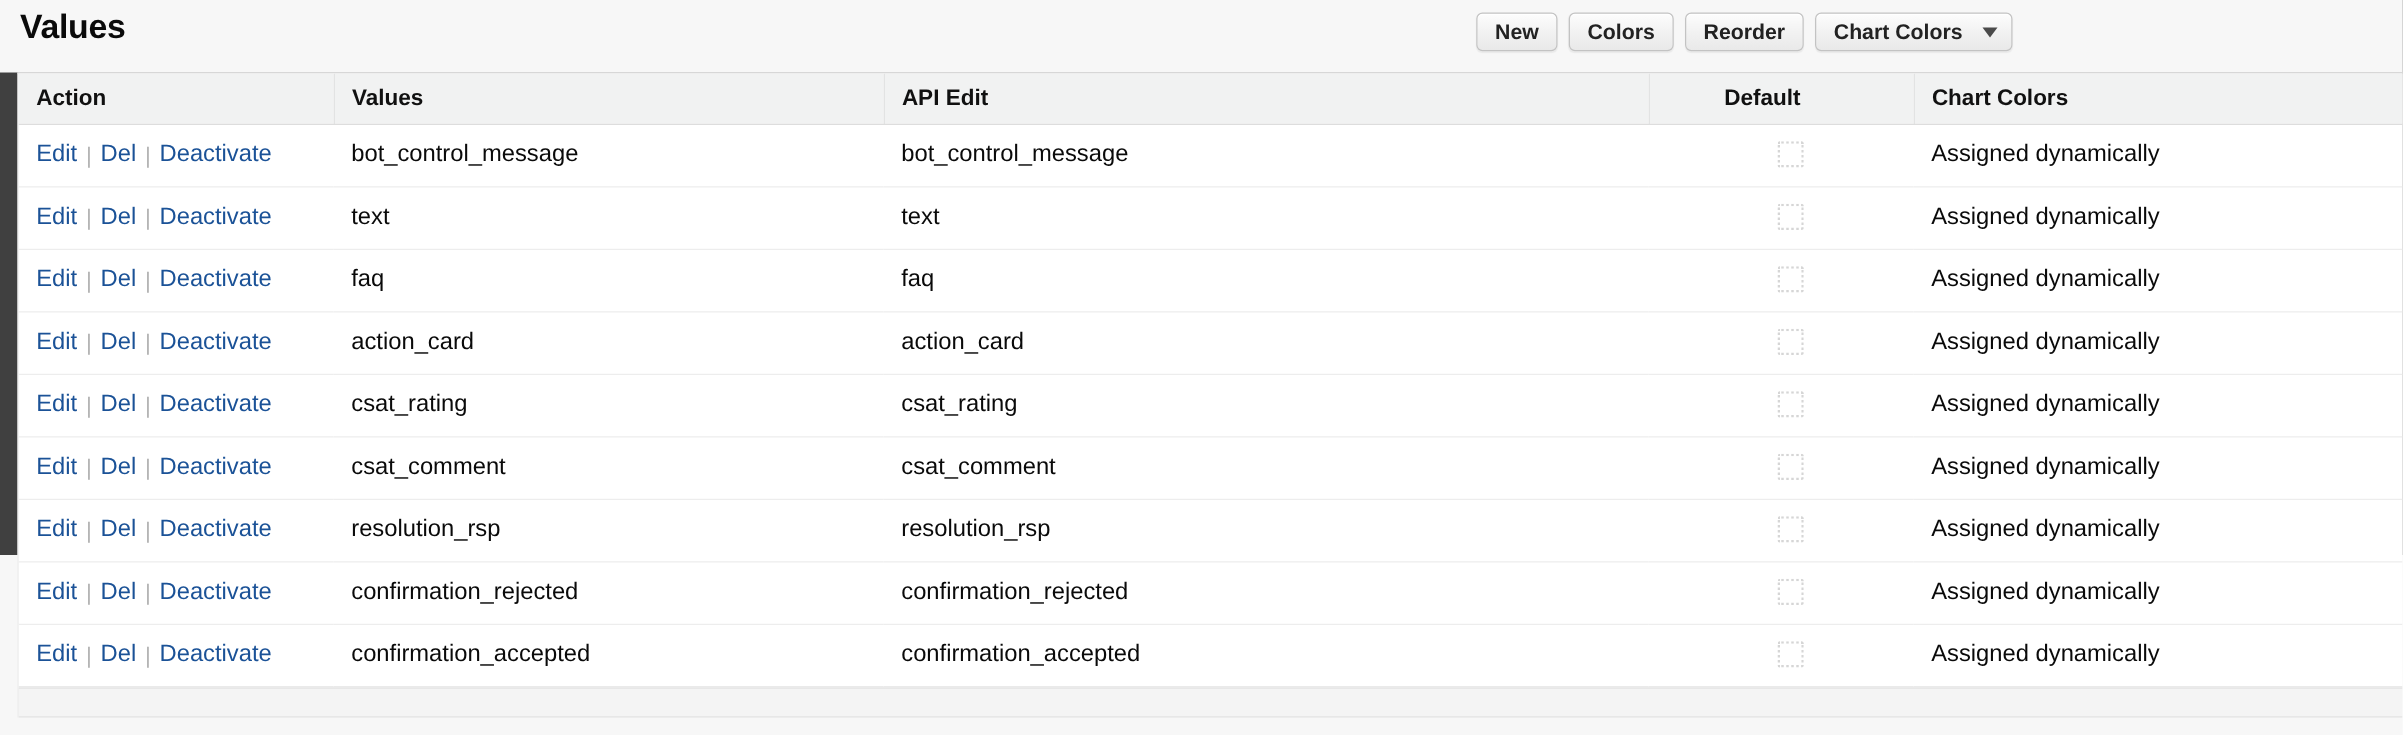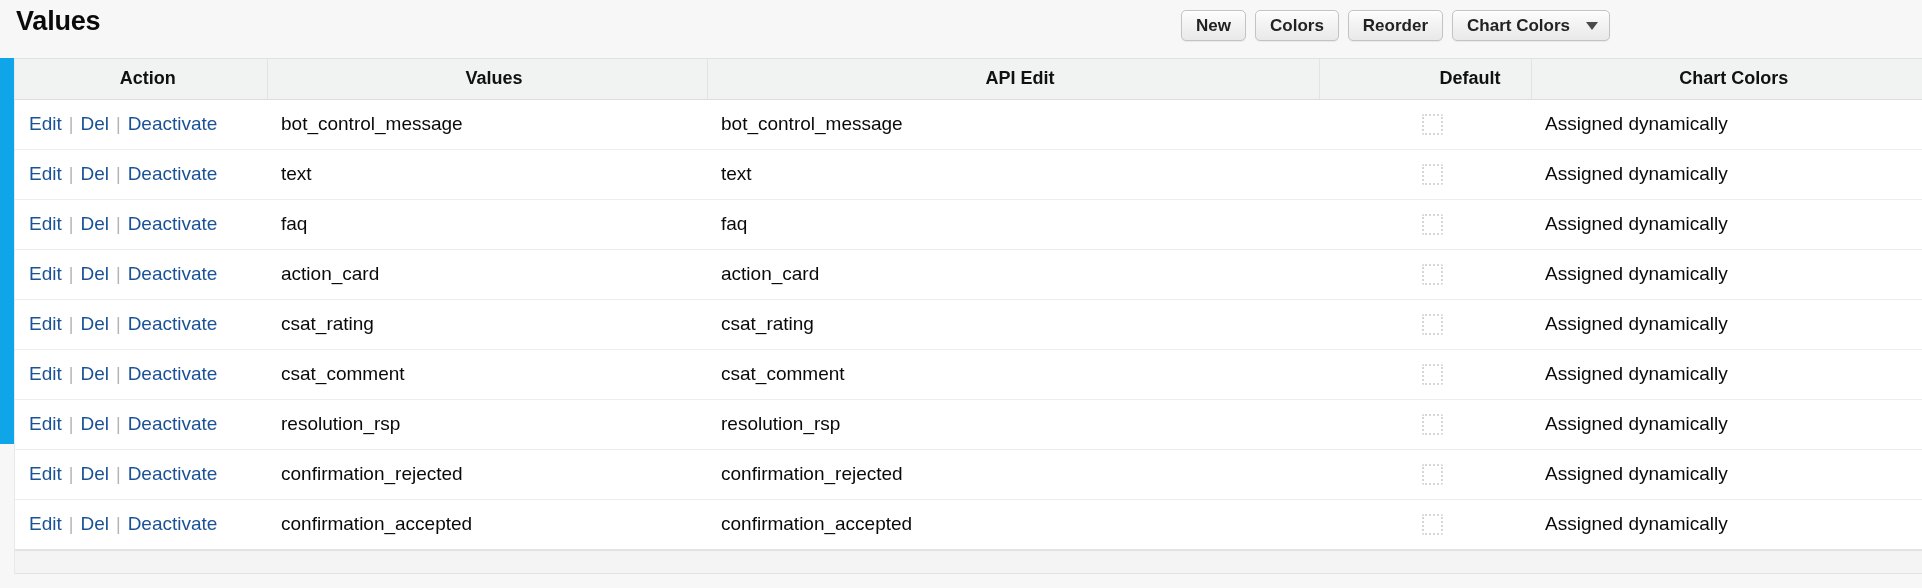--- a/index.html
+++ b/index.html
@@ -9,21 +9,21 @@
     height: 588px;
     background: #f7f7f7;
     font-family: "Liberation Sans", sans-serif;
     overflow: hidden;
   }
 
   .page {
     position: relative;
     width: 1922px;
     height: 444px;
-    background: #0ea5e9;
+    background: #404040;
   }
 
   
   .topbar {
     position: relative;
     height: 58px;
     background: #f7f7f7;
     display: flex;
     align-items: center;
   }
@@ -96,35 +96,35 @@
     border-collapse: collapse;
     table-layout: fixed;
     background: #ffffff;
   }
 
   table.values-table thead th {
     background: #f1f2f2;
     font-size: 18px;
     font-weight: bold;
     color: #111111;
-    text-align: center;
+    text-align: left;
     height: 40px;
     padding: 0 0 0 14px;
     border-bottom: 1px solid #dddddd;
     border-right: 1px solid #e2e3e3;
     box-sizing: border-box;
     white-space: nowrap;
   }
 
   table.values-table thead th.col-chart {
     border-right: none;
   }
 
   table.values-table thead th.col-default {
-    text-align: right;
+    text-align: center;
     padding: 0 30px 0 0;
   }
 
   table.values-table tbody td {
     height: 50px;
     font-size: 19px;
     color: #0a0a0a;
     padding: 0 0 0 14px;
     border-bottom: 1px solid #ededed;
     box-sizing: border-box;

